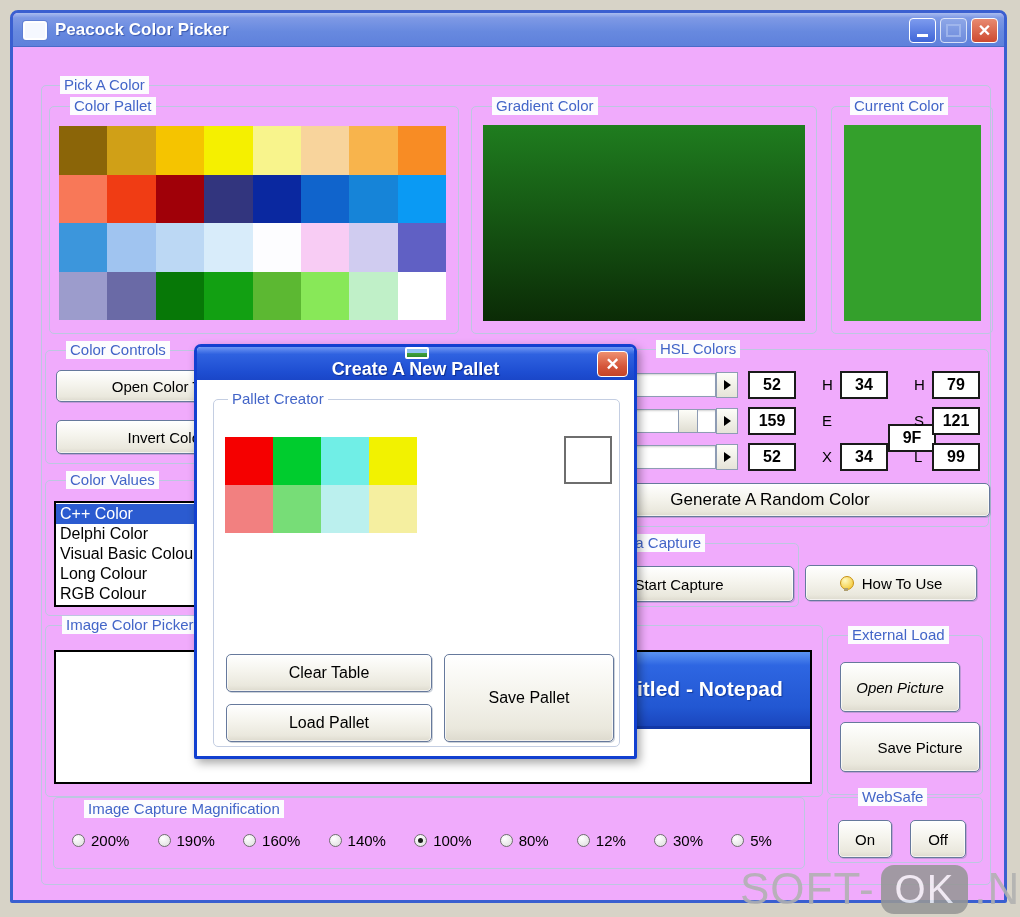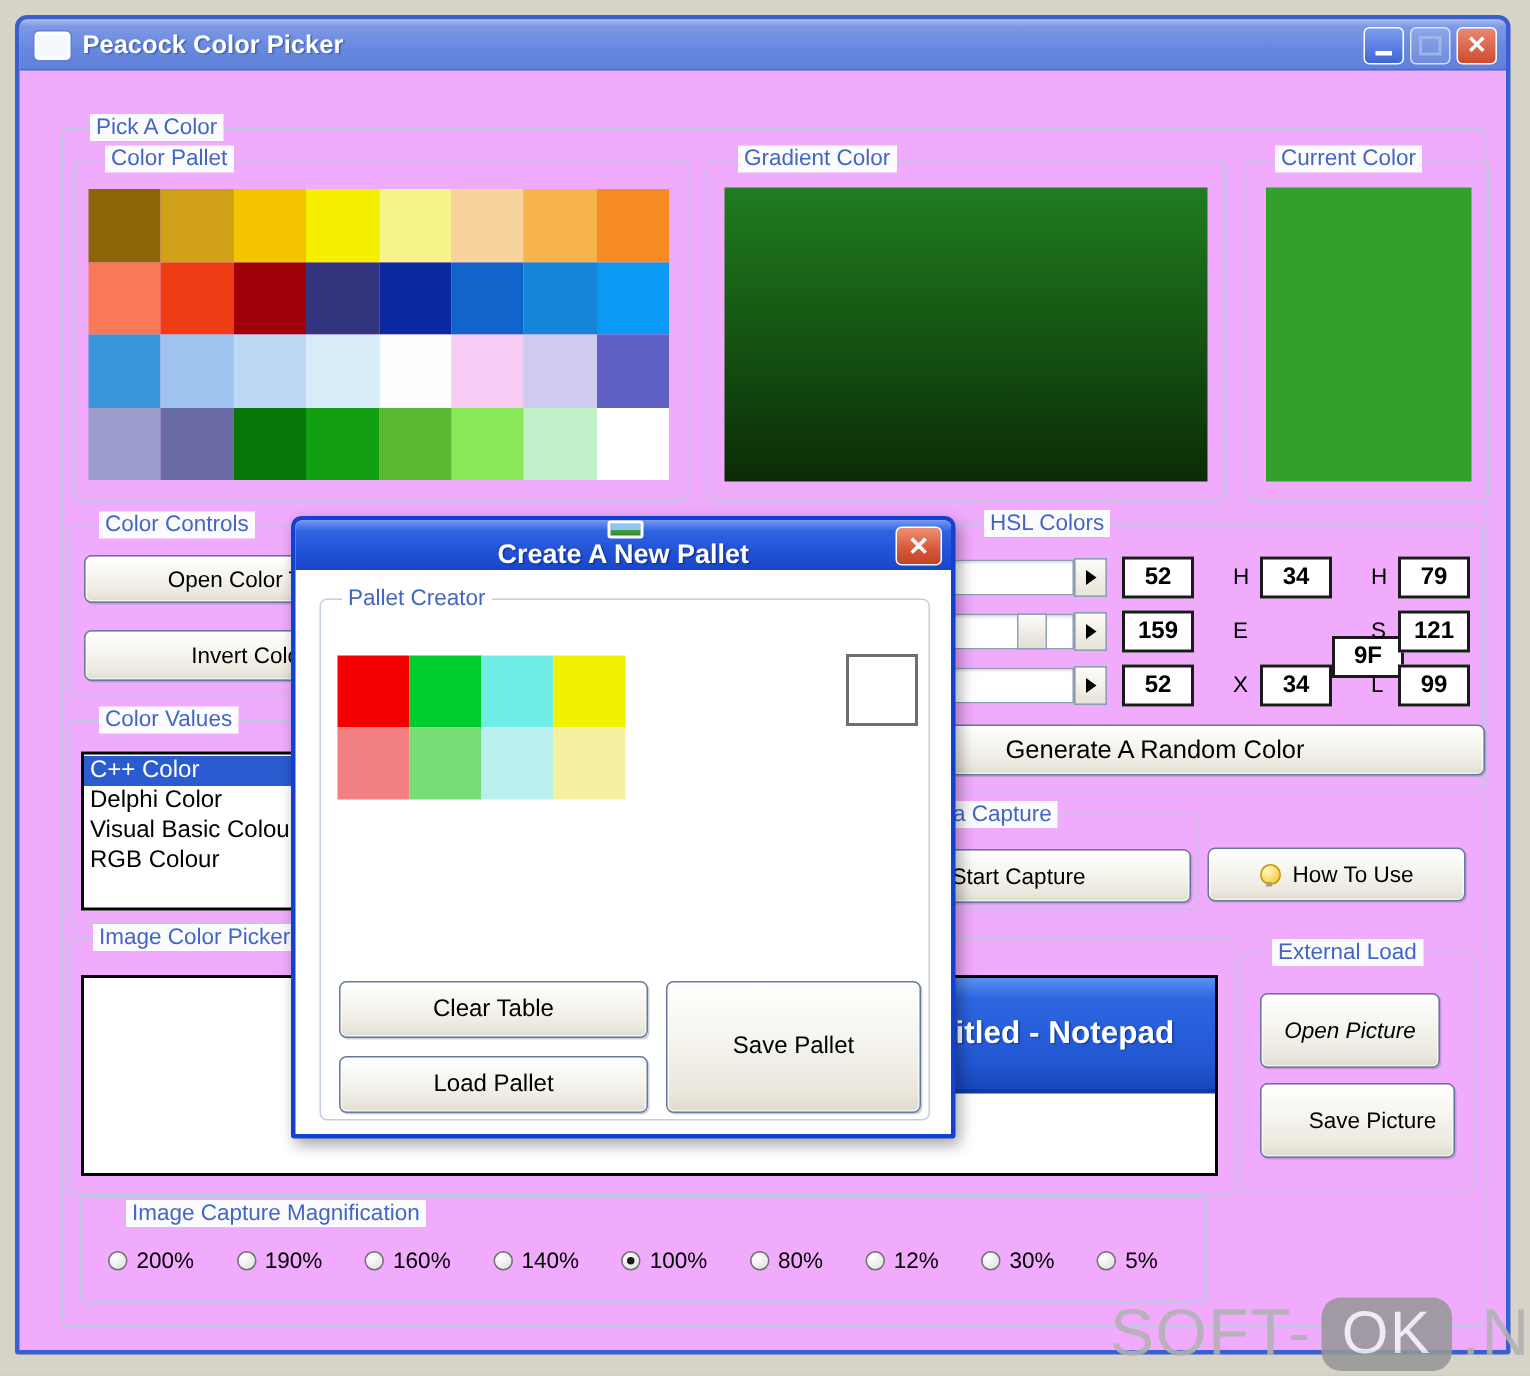--- a/index.html
+++ b/index.html
@@ -180,20 +180,21 @@
     <div class="btn abs" style="left:10px;top:19px;width:228px;height:32px;">Open Color Table</div>
     <div class="btn abs" style="left:10px;top:69px;width:228px;height:34px;">Invert Colors</div>
   </div>
 
   <div class="group abs" style="left:32px;top:467px;width:252px;height:136px;">
     <span class="glabel" style="left:20px;">Color Values</span>
     <div id="listbox" class="abs" style="left:8px;top:20px;width:238px;height:106px;">
         <div class="li sel">C++ Color</div>
         <div class="li">Delphi Color</div>
         <div class="li">Visual Basic Colour</div>
+        <div class="li">Long Colour</div>
         <div class="li">RGB Colour</div>
       </div>
   </div>
 
   <div class="group abs" style="left:546px;top:336px;width:430px;height:178px;">
     <span class="glabel" style="left:96px;">HSL Colors</span>
 
     <div class="track abs" style="left:10px;top:23px;width:146px;height:24px;"></div>
     <div class="sarrow abs" style="left:156px;top:22px;width:22px;height:26px;">
         <span class="tri"></span>
@@ -243,21 +244,21 @@
     <div id="picker-area" class="abs" style="left:8px;top:24px;width:758px;height:134px;position:absolute;">
       <div id="notepad-bar">
         <span id="notepad-title">Untitled - Notepad</span>
       </div>
     </div>
   </div>
 
   <div class="group abs" style="left:814px;top:622px;width:156px;height:160px;">
     <span class="glabel" style="left:20px;">External Load</span>
     <div class="btn abs" style="left:12px;top:26px;width:120px;height:50px;font-style:italic;">Open Picture</div>
-    <div class="btn abs" style="left:12px;top:86px;width:130px;height:50px;padding-left:20px;">Save Picture</div>
+    <div class="btn abs" style="left:12px;top:86px;width:140px;height:50px;padding-left:20px;">Save Picture</div>
   </div>
 
   <div class="group abs" style="left:40px;top:784px;width:752px;height:72px;">
     <span class="glabel" style="left:30px;margin-top:12px;">Image Capture Magnification</span>
     <div id="magnification-options" class="abs" style="left:18px;top:34px;width:700px;">
         <span class="radio-item">
           <span class="radio"></span>
           <span class="radio-label">200%</span>
         </span>
         <span class="radio-item">
@@ -288,20 +289,25 @@
           <span class="radio"></span>
           <span class="radio-label">30%</span>
         </span>
         <span class="radio-item">
           <span class="radio"></span>
           <span class="radio-label">5%</span>
         </span>
       </div>
   </div>
 
+  <div class="group abs" style="left:814px;top:784px;width:156px;height:66px;">
+    <span class="glabel" style="left:30px;">WebSafe</span>
+    <div class="btn abs" style="left:10px;top:22px;width:54px;height:38px;">On</div>
+    <div class="btn abs" style="left:82px;top:22px;width:56px;height:38px;">Off</div>
+  </div>
 
 </div>
 
 <div id="dialog" class="abs">
   <div id="dialog-titlebar" class="abs">
     <span class="dlg-icon"></span>
     <span id="dialog-title">Create A New Pallet</span>
   </div>
   <div id="dialog-close">✕</div>
 

